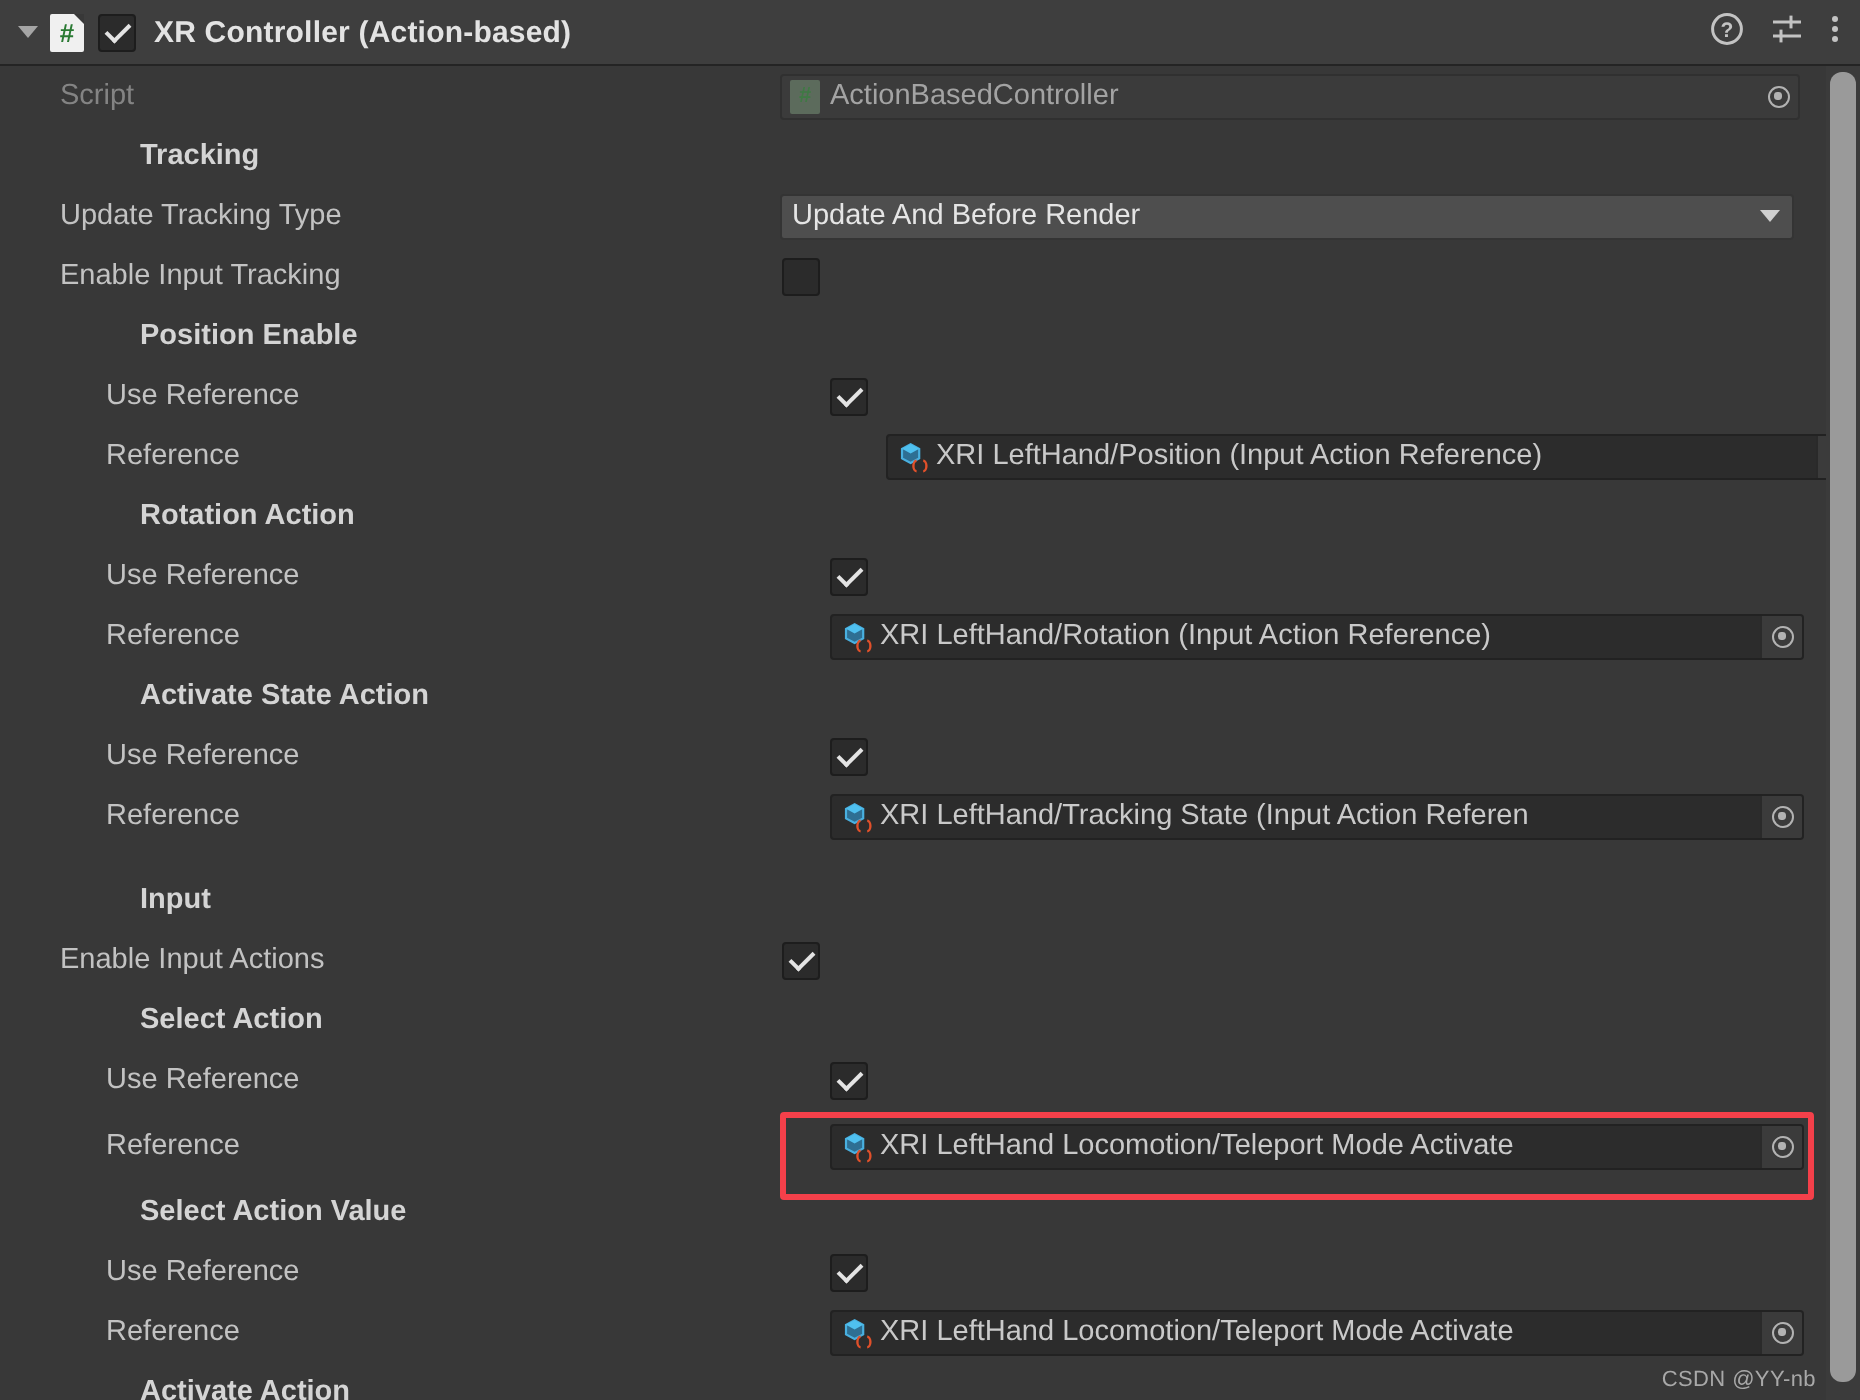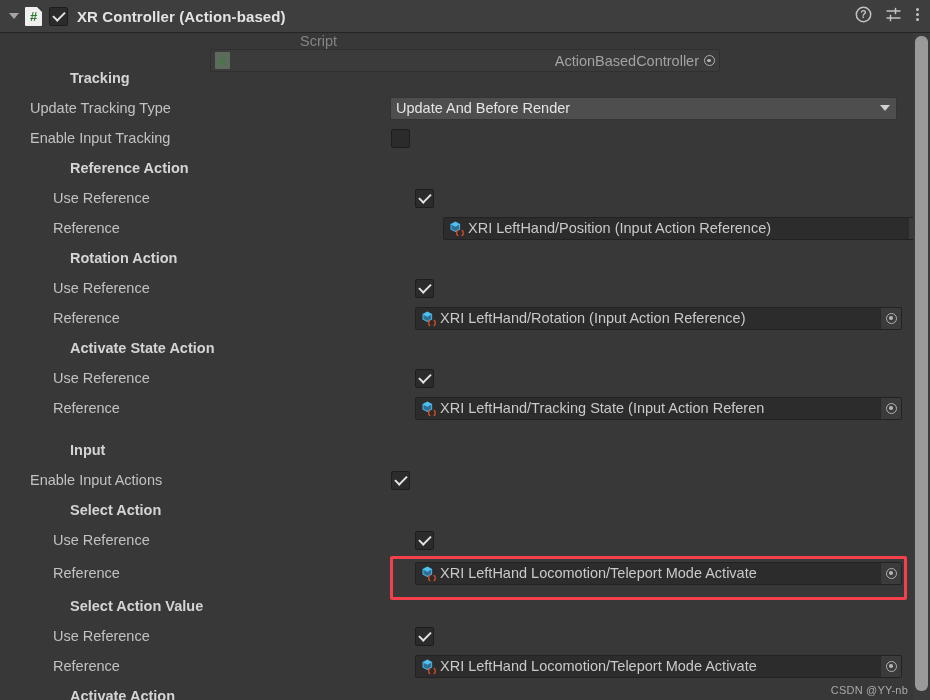--- a/index.html
+++ b/index.html
@@ -153,21 +153,21 @@
     border-color: #303030;
   }
   .objfield .txt {
     font-size: 14.5px;
     color: #c9c9c9;
     white-space: nowrap;
     overflow: hidden;
     padding-left: 3px;
     flex: 1 1 auto;
   }
-  .objfield.script .txt { color: #a3a3a3; text-align: right; }
+  .objfield.script .txt { color: #a3a3a3; }
   .picker {
     width: 20px;
     height: 21px;
     flex: none;
     display: flex;
     align-items: center;
     justify-content: center;
     background: #3b3b3b;
     border-left: 1px solid #2a2a2a;
   }
@@ -312,21 +312,21 @@
         <circle cx="2.5" cy="3.5" r="1.5" fill="#c3c3c3"></circle>
         <circle cx="2.5" cy="8.5" r="1.5" fill="#c3c3c3"></circle>
         <circle cx="2.5" cy="13.5" r="1.5" fill="#c3c3c3"></circle>
       </svg>
     </span>
   </div>
 </div>
 
 <div class="inspector-body">
 
-  <div class="row" style="height:30px;flex-direction:column;">
+  <div class="row" style="height:30px;">
     <div class="label dim">Script</div>
     <div class="ctl">
       <div class="objfield script" style="width:510px;">
         <span class="cs-icon">#</span>
         <span class="txt">ActionBasedController</span>
         <span class="picker">
           <span class="ring">
               <i></i>
             </span>
         </span>
@@ -351,21 +351,21 @@
   <div class="row">
     <div class="label">Enable Input Tracking</div>
     <div class="ctl" style="padding-left:1px;">
       <div class="chk off">
         
       </div>
     </div>
   </div>
 
   <div class="row">
-    <div class="label bold">Reference Action</div>
+    <div class="label bold">Position Enable</div>
   </div>
   <div class="row">
     <div class="label indent">Use Reference</div>
     <div class="ctl" style="padding-left:25px;">
       <div class="chk">
         <span class="mark"></span>
       </div>
     </div>
   </div>
   <div class="row">

